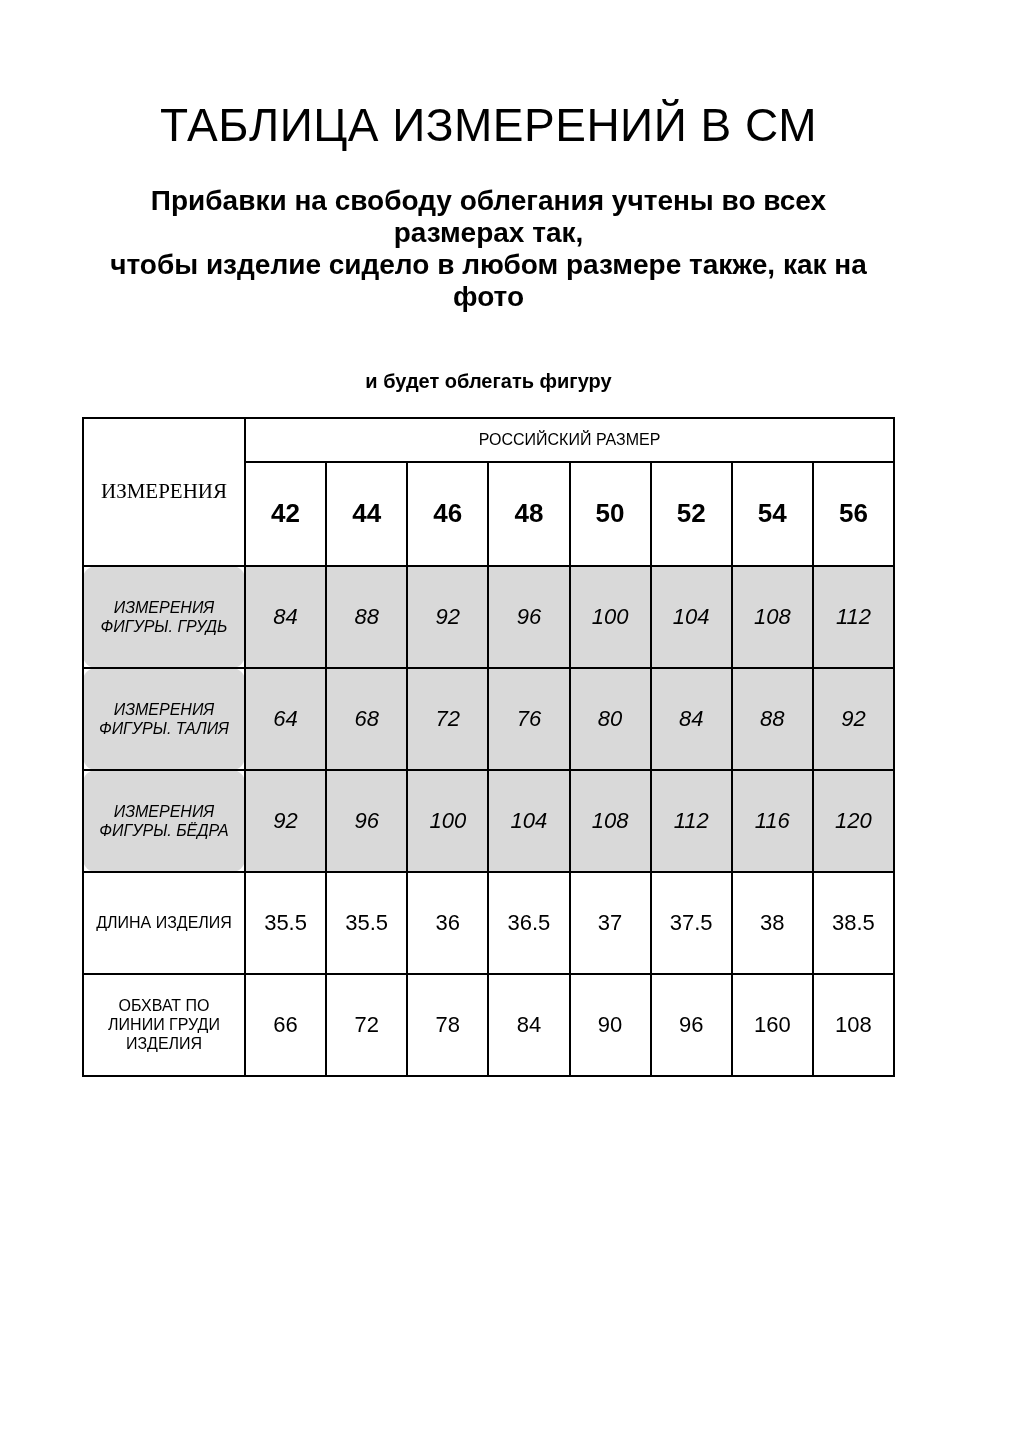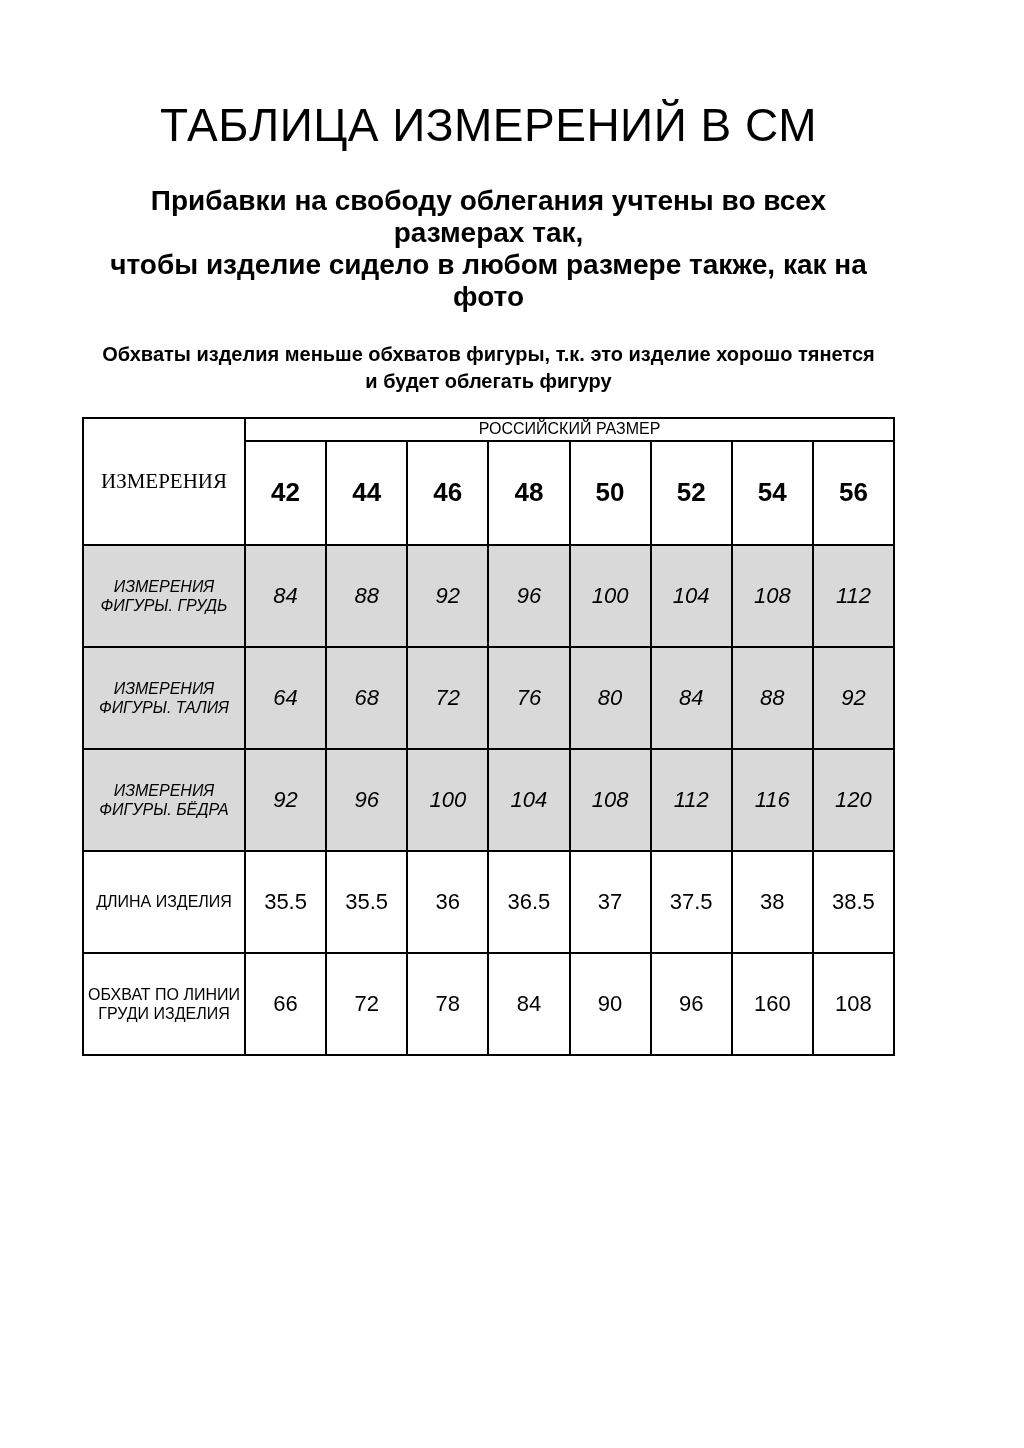--- a/index.html
+++ b/index.html
@@ -44,47 +44,47 @@
   table.size-table {
     margin-top: 22px;
     border-collapse: collapse;
     table-layout: fixed;
     width: 813px;
   }
   table.size-table td, table.size-table th {
     border: 2px solid #000;
     text-align: center;
     vertical-align: middle;
-    padding: 0;
+    padding: 12px;
   }
   col.label-col { width: 162px; }
   tr.group-row { height: 23px; }
   tr.size-row { height: 104px; margin-top: 20px; }
   tr.data-row { height: 102px; }
   .corner-cell { font-size: 21px; font-weight: 400; font-family: Liberation Serif, serif; }
   .group-cell { font-size: 16px; font-weight: 400; }
   .size-cell { font-size: 26px; font-weight: 700; }
-  .row-label { font-size: 16px; font-weight: 400; line-height: 19px; padding: 0 12px; }
+  .row-label { font-size: 16px; font-weight: 400; line-height: 19px; padding: 0 12px; border-radius: 13px; }
   .value-cell { font-size: 22px; font-weight: 400; }
   tr.shaded td { background: #d9d9d9; font-style: italic; }
 </style>
 </head>
 <body>
 
 <div class="page">
   <div class="content">
 
     <h1 class="doc-title">ТАБЛИЦА ИЗМЕРЕНИЙ В СМ</h1>
 
 
     <p class="note-primary"><span>Прибавки на свободу облегания учтены во всех размерах так,</span><br>
       <span>чтобы изделие сидело в любом размере также, как на фото</span><br>
       </p>
 
-    <p class="note-secondary"><span>Обхваты изделия меньше обхватов фигуры, т.к. это изделие хорошо тянется</span><br>
+    <p class="note-secondary"><br>
       <span>и будет облегать фигуру</span></p>
 
     <table class="size-table">
       <colgroup>
         <col class="label-col">
         <col>
           <col>
           <col>
           <col>
           <col>

